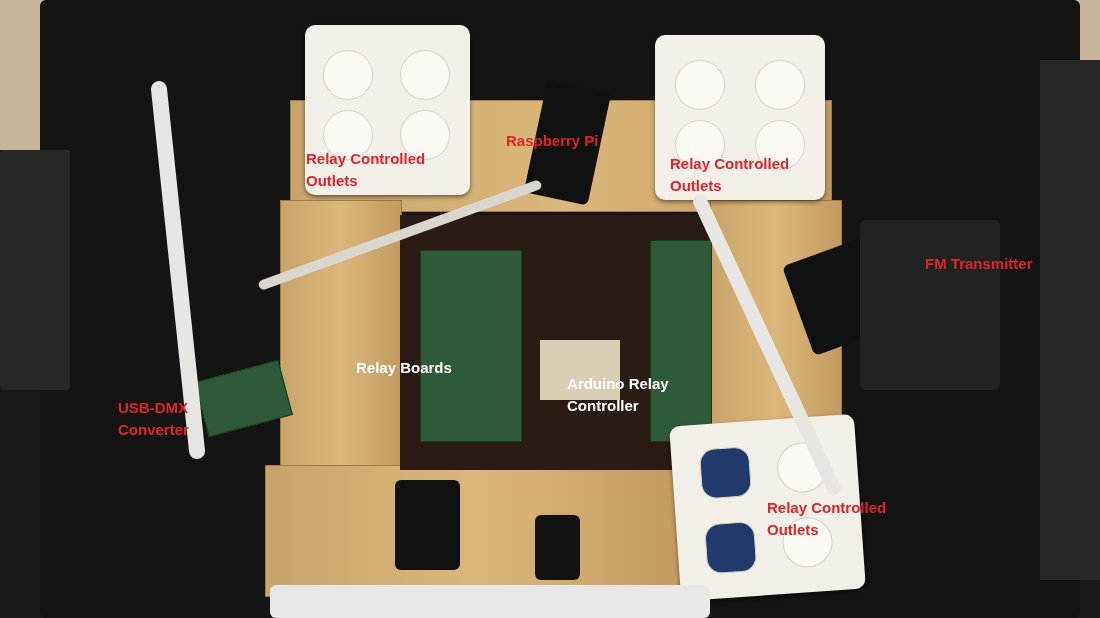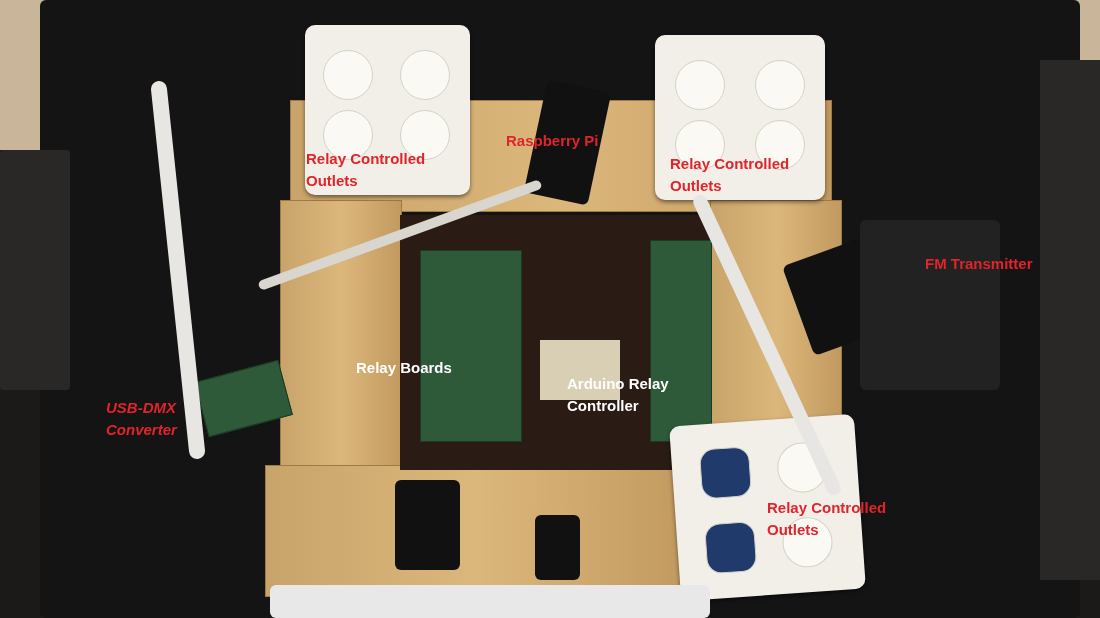--- a/index.html
+++ b/index.html
@@ -73,19 +73,19 @@
   <div class="cable" style="left:250px;top:150px;width:300px;height:10px;background:#d9d6cf;transform:rotate(-20deg);top:230px;"></div>
   <div class="cable" style="left:640px;top:180px;width:14px;height:330px;background:#e8e6e2;transform:rotate(-25deg);left:760px;"></div>
 </div>
 
 <div class="label red" style="left:306px;top:148px;">Relay Controlled
 Outlets</div>
 <div class="label red" style="left:506px;top:130px;">Raspberry Pi</div>
 <div class="label red" style="left:670px;top:153px;">Relay Controlled
 Outlets</div>
 <div class="label red" style="left:925px;top:253px;">FM Transmitter</div>
-<div class="label red" style="left:106px;top:397px;font-style:italic;">USB-DMX
+<div class="label red" style="left:118px;top:397px;">USB-DMX
 Converter</div>
 <div class="label white" style="left:356px;top:357px;">Relay Boards</div>
 <div class="label white" style="left:531px;top:373px;margin-left:36px;">Arduino Relay
 Controller</div>
 <div class="label red" style="left:767px;top:497px;">Relay Controlled
 Outlets</div>
 
 </body></html>

